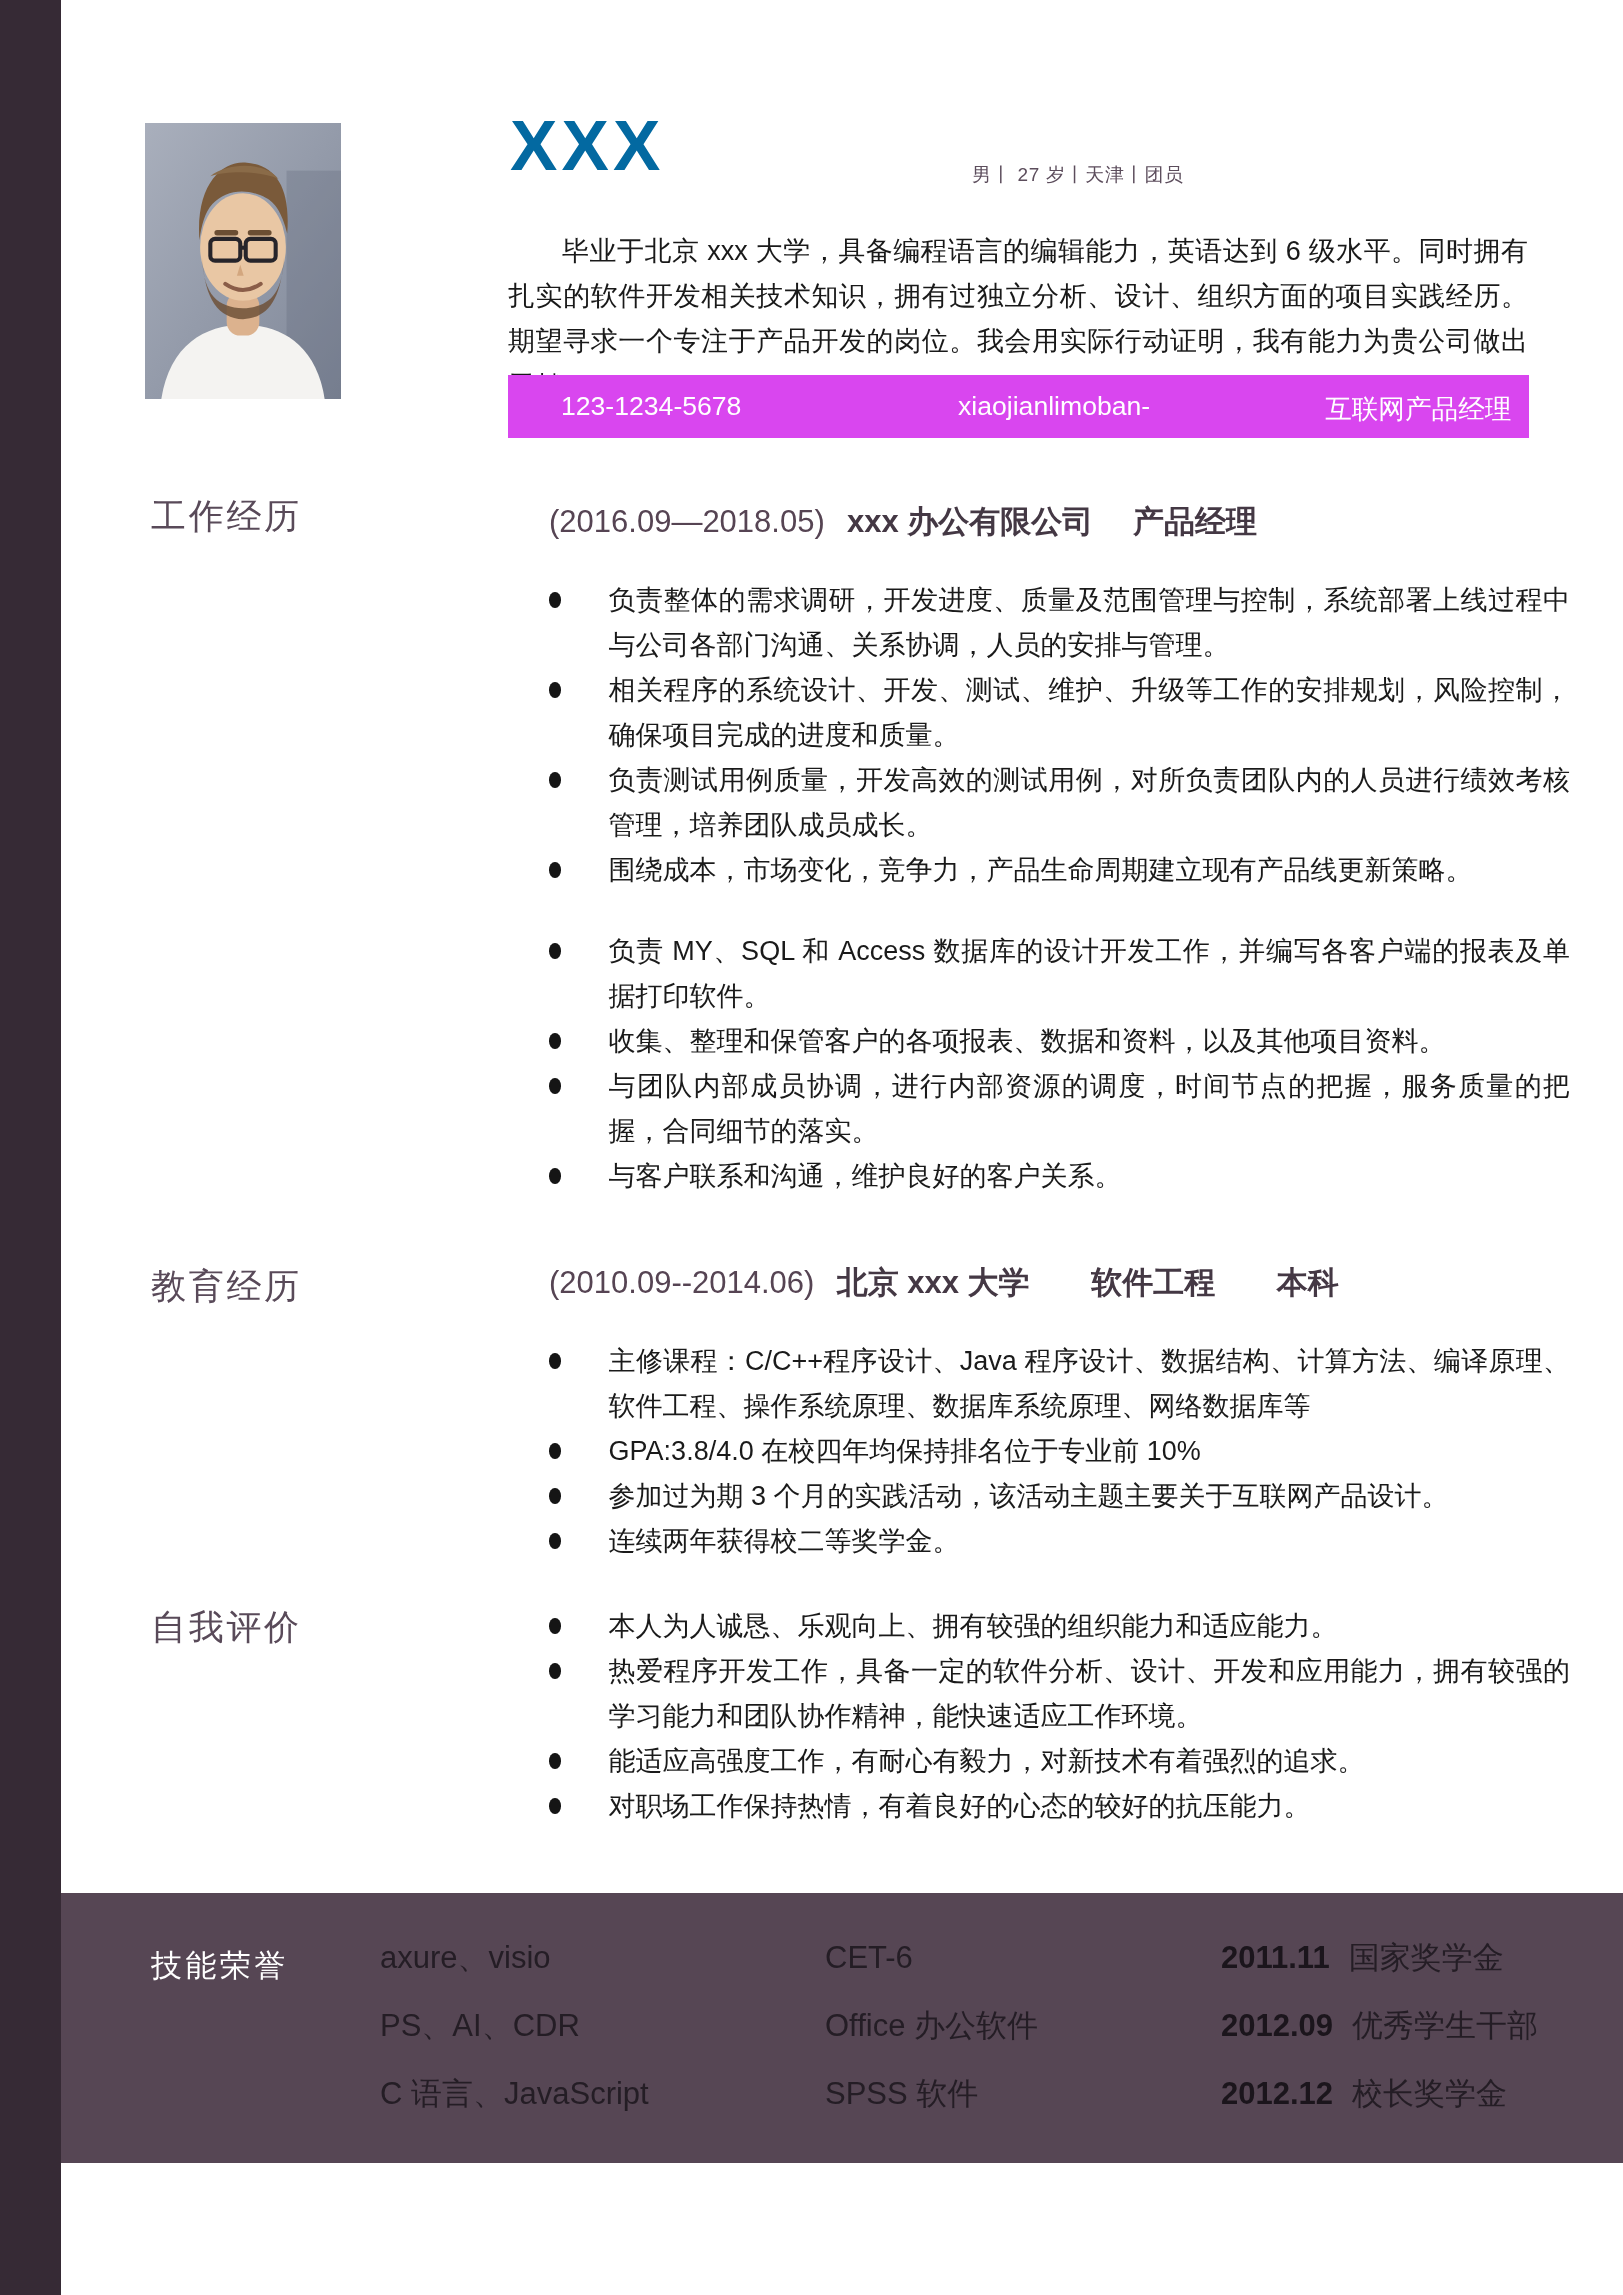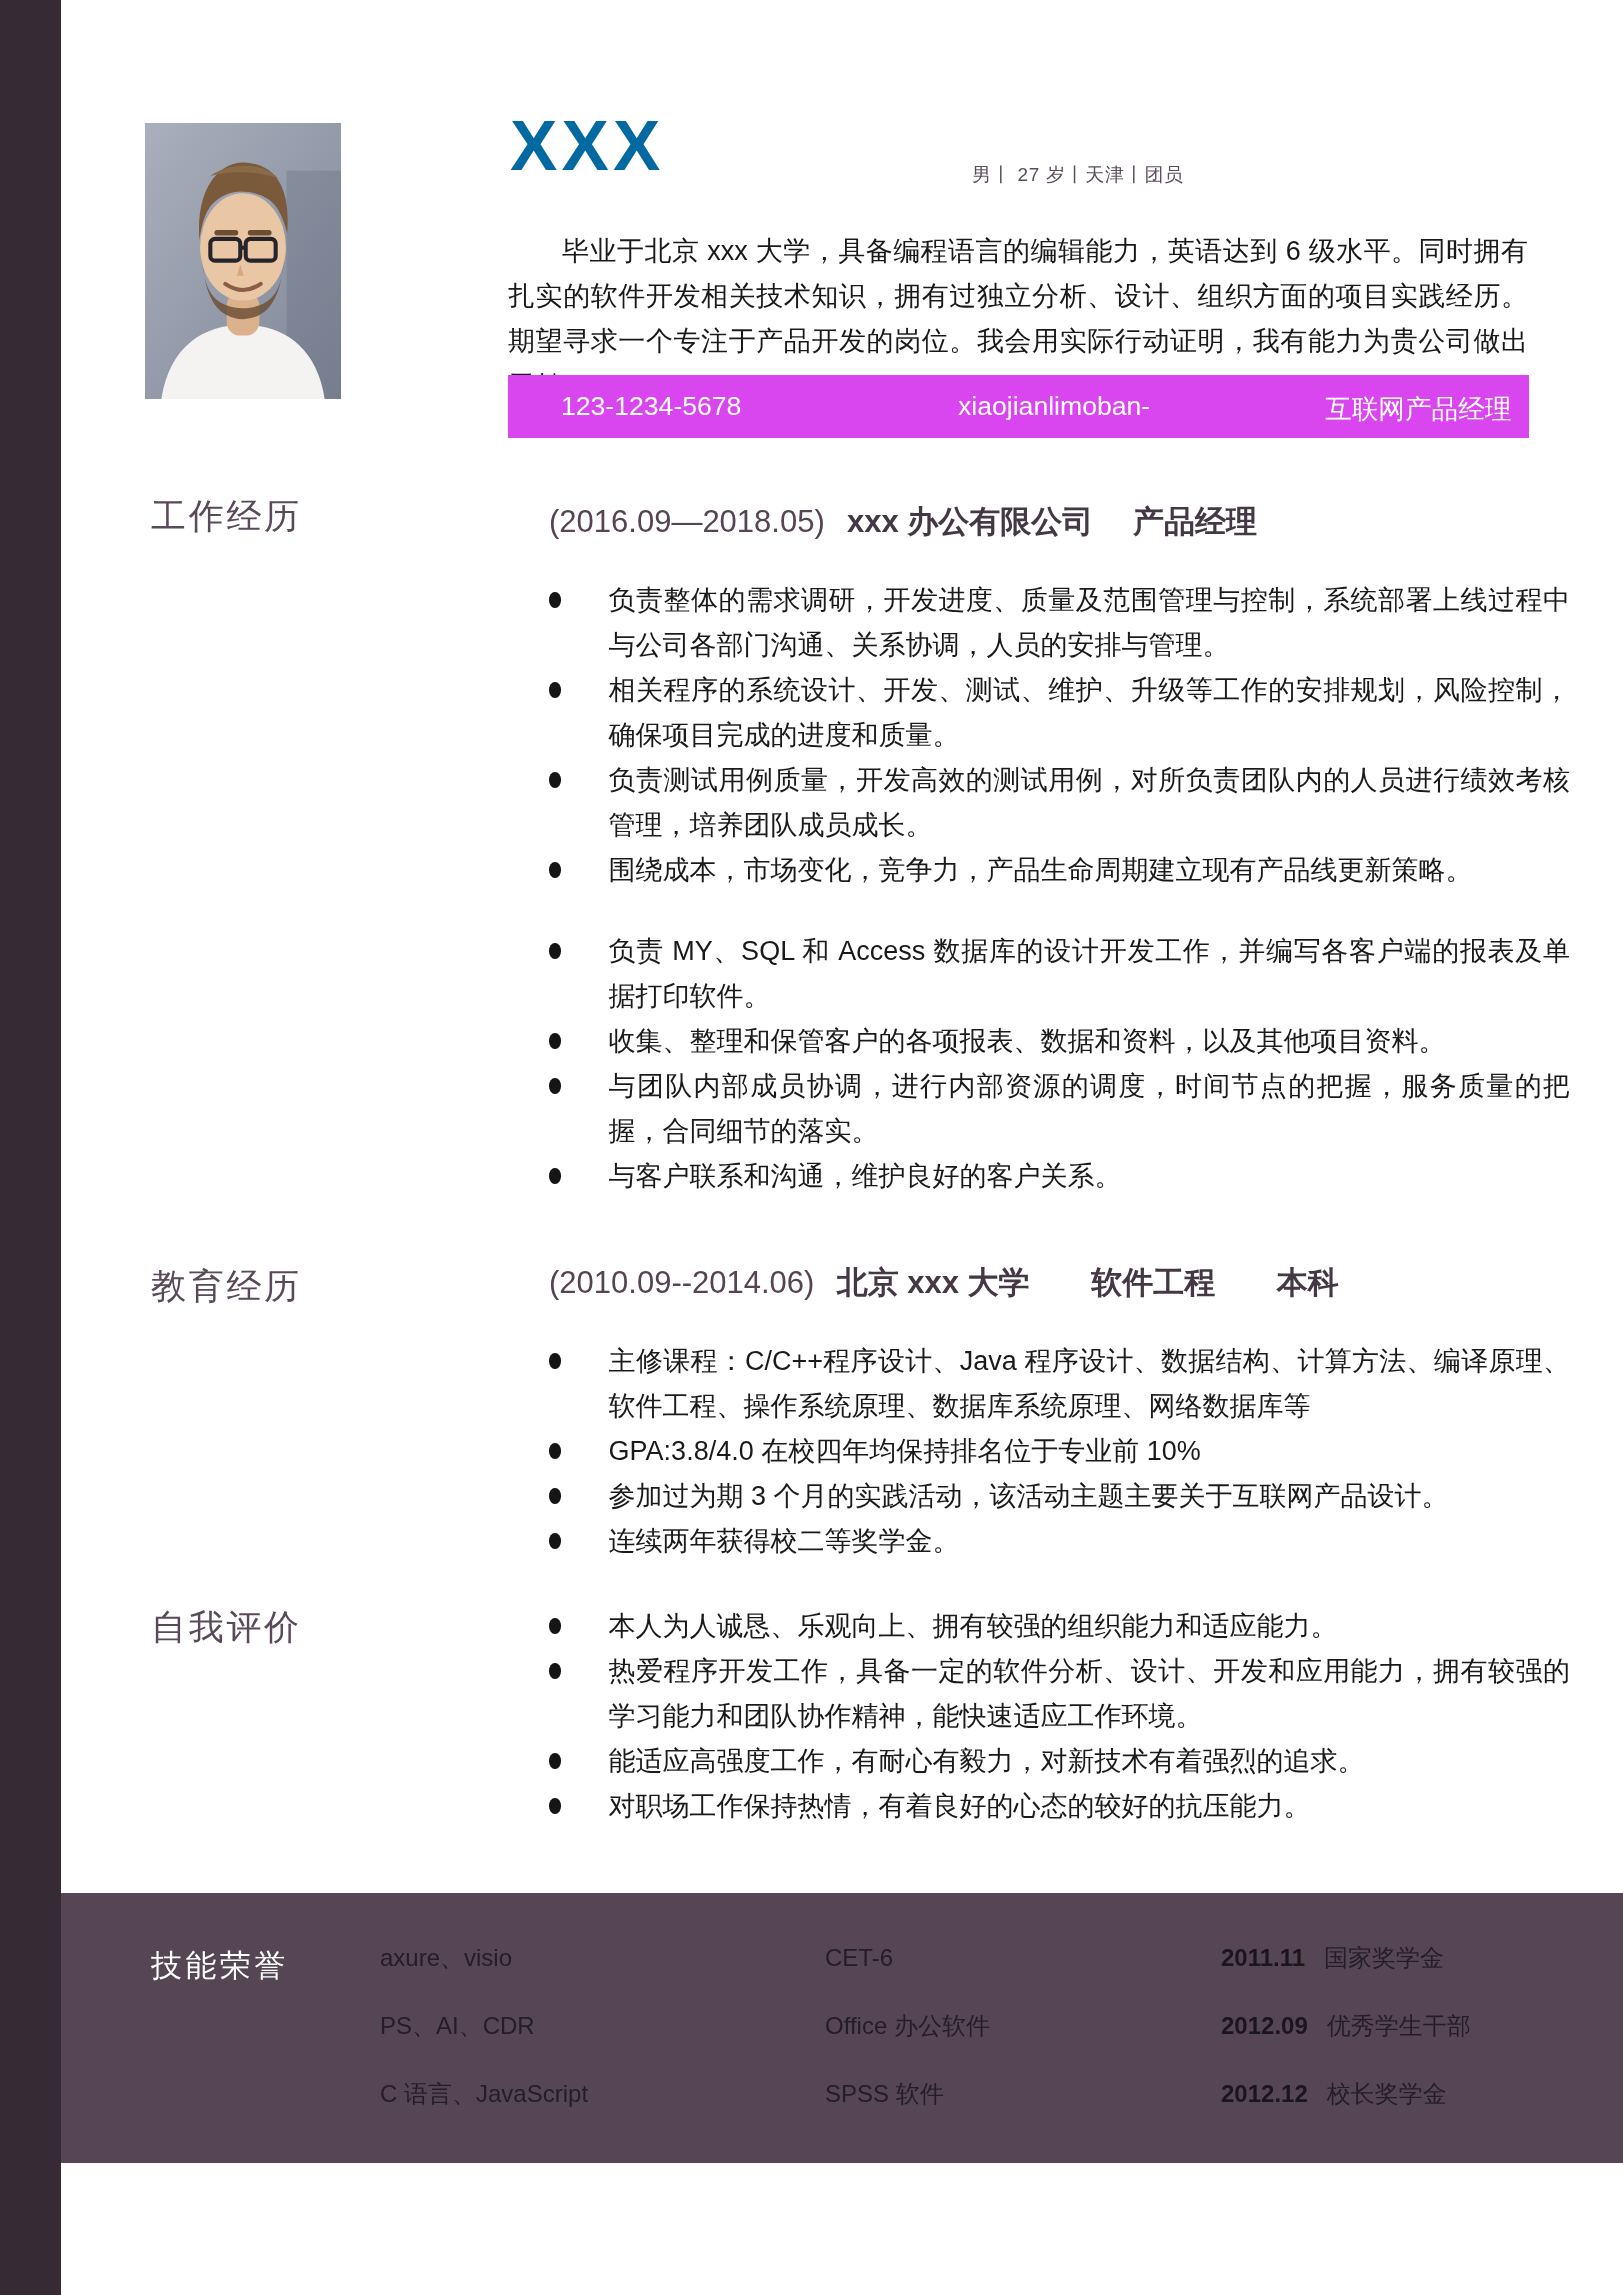--- a/index.html
+++ b/index.html
@@ -78,21 +78,21 @@
   ul.bullets li p { flex: 1; text-align: justify; }
   
   .footer {
     position: absolute; left: 61px; top: 1893px; width: 1562px; height: 270px;
     background: #564654;
   }
   .footer-title {
     position: absolute; left: 90px; top: 52px;
     font-size: 31px; color: #ffffff; letter-spacing: 3.4px; white-space: nowrap;
   }
-  .fcol { position: absolute; top: 48px; font-size: 24px; color: #241d25; }
+  .fcol { position: absolute; top: 48px; font-size: 31px; color: #241d25; }
   .fcol-skills { left: 319px; }
   .fcol-certs  { left: 764px; }
   .fcol-honors { left: 1160px; }
   .frow { height: 33px; line-height: 33px; margin-bottom: 35px; white-space: nowrap; }
   .hdate  { font-weight: 700; color: #1b151c; }
   .hlabel { margin-left: 19px; }
 </style>
 </head>
 <body>
 

